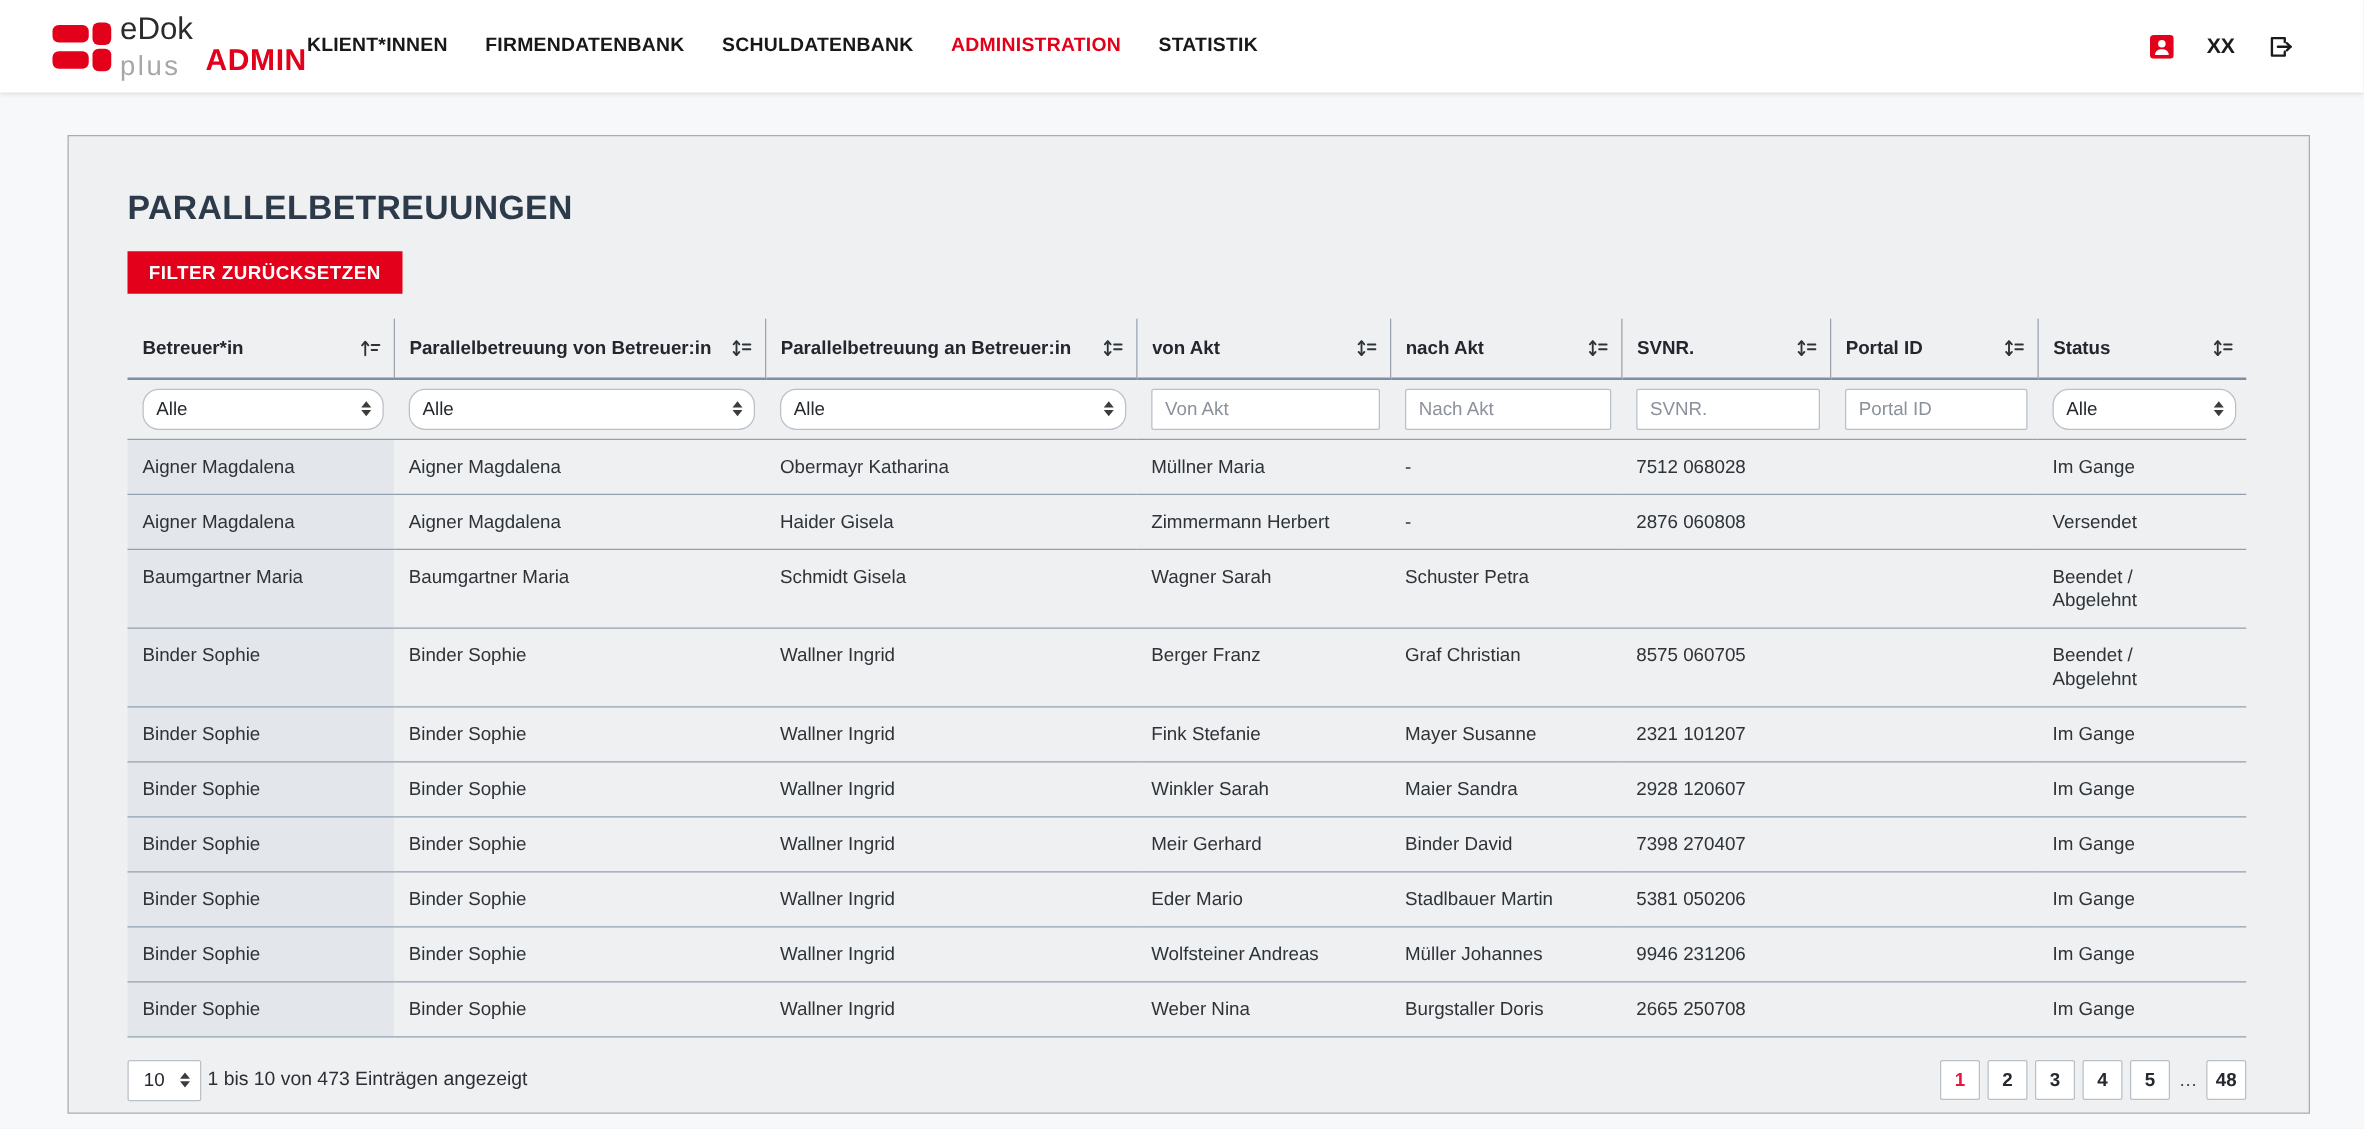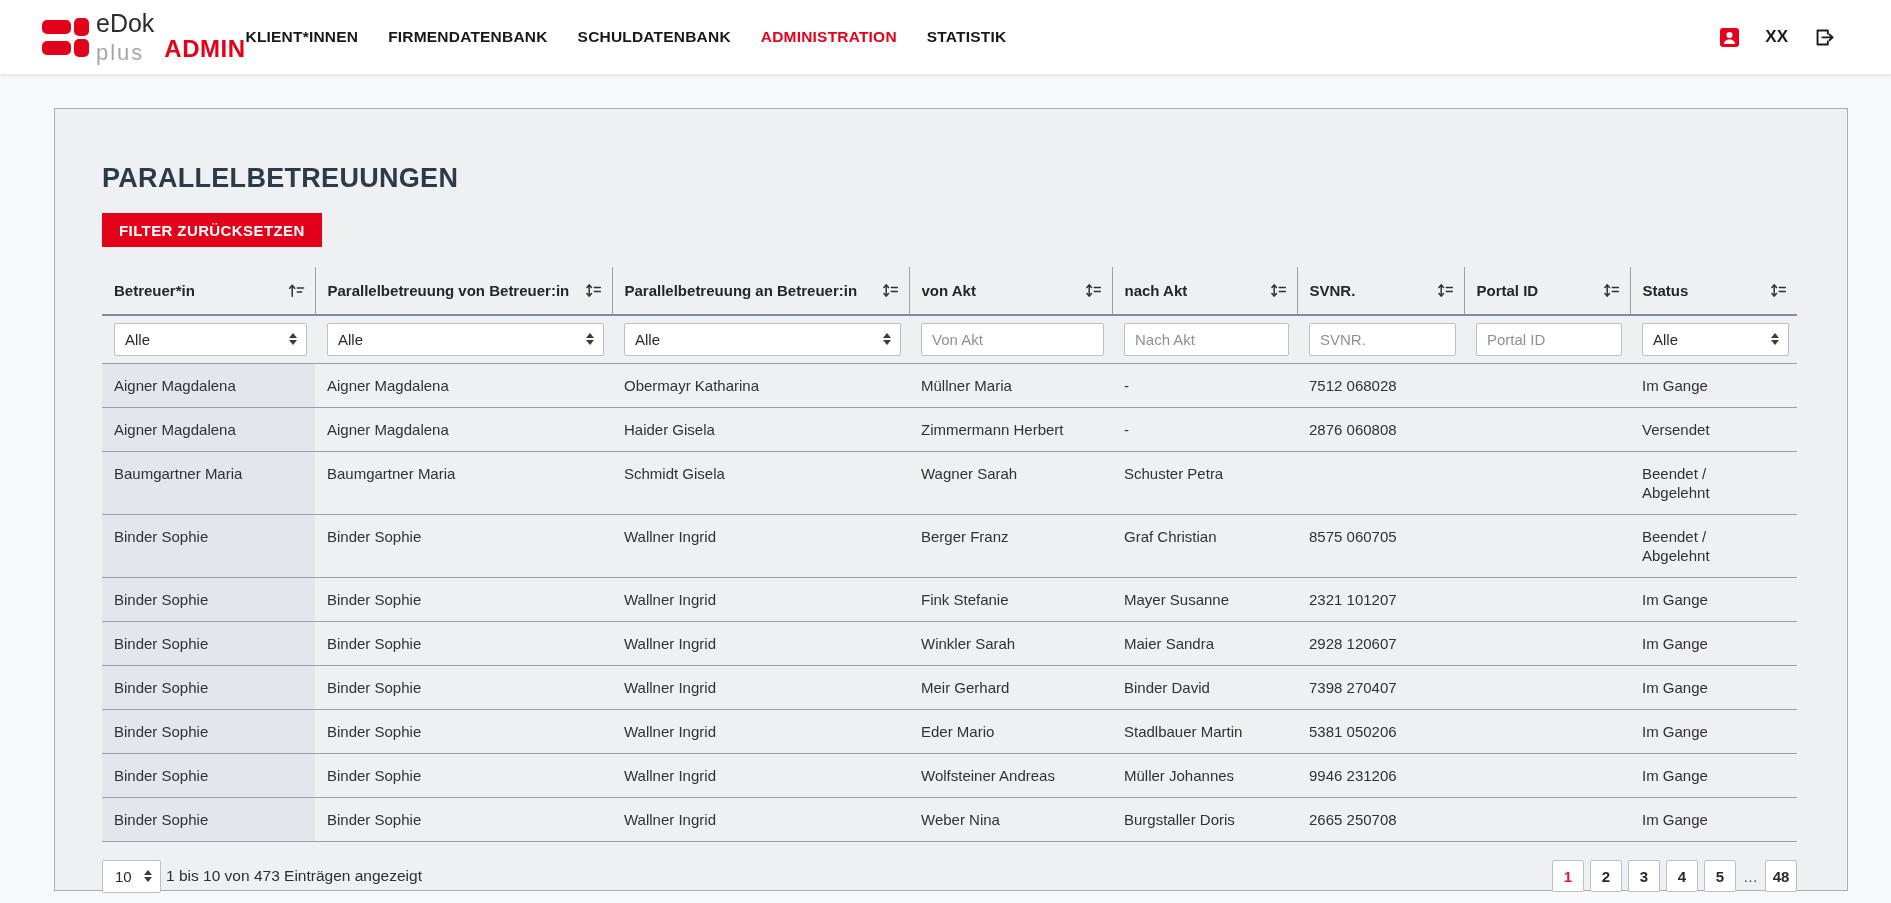--- a/index.html
+++ b/index.html
@@ -19,33 +19,33 @@
   .ladmin{font-size:24px;font-weight:bold;color:var(--brand);letter-spacing:.5px}
   .nav{display:flex;gap:30px}
   .nav a{font-weight:bold;font-size:15.5px;color:#181818;text-decoration:none;letter-spacing:.2px}
   .nav a.active{color:var(--brand)}
   .user-area{margin-left:auto;display:flex;align-items:center;gap:26px;padding-right:14px}
   .user-chip{display:flex;align-items:center;gap:26px;font-weight:bold;font-size:17px;color:#1c1c1c;cursor:pointer}
   .icon-btn{background:none;border:none;padding:0;cursor:pointer;display:flex;align-items:center}
 
   
   .content{padding:34px 43px 0 54px}
-  .card{background:#eef0f2;border:1px solid #a8adb5;padding:12px 47px;height:783px}
+  .card{background:#eef0f2;border:1px solid #a8adb5;padding:0 47px;height:783px}
   h1{margin:42px 0 0;font-size:27px;font-weight:800;color:var(--title-color);letter-spacing:.3px}
   .reset-btn{display:block;margin-top:19px;height:34px;padding:0 17px;background:var(--brand);color:#fff;font-weight:bold;font-size:15px;letter-spacing:.4px;border:none;cursor:pointer;font-family:inherit}
 
   
   table{margin-top:20px;border-collapse:collapse;table-layout:fixed;width:1695px}
   .header-row th{height:48px;vertical-align:middle;border-bottom:2px solid #7f8fa3;padding:0 10px 0 12px;text-align:left}
   .header-row th + th{border-left:1px solid #99a2ae}
   .th-inner{display:flex;align-items:center;justify-content:space-between}
   .th-label{font-size:15px;font-weight:bold;color:#23272d;white-space:nowrap;overflow:hidden}
   .sort-icon{flex:none;margin-left:4px;cursor:pointer}
   .filter-row td{height:48px;padding:0 8px 0 12px;border-bottom:1px solid #93a0b0;vertical-align:middle}
-  .select{height:33px;background:#fff;border:1px solid #b9c0c8;border-radius:2px;display:flex;align-items:center;justify-content:space-between;padding:0 9px 0 10px;font-size:15px;color:#26292e;cursor:pointer}
+  .select{height:33px;background:#fff;border:1px solid #b9c0c8;border-radius:13px;display:flex;align-items:center;justify-content:space-between;padding:0 9px 0 10px;font-size:15px;color:#26292e;cursor:pointer}
   .sel-arrows{display:flex;flex-direction:column;gap:2px;align-items:center}
   .tri{width:0;height:0;border-left:4px solid transparent;border-right:4px solid transparent}
   .tri.up{border-bottom:5px solid #3c3c3c}
   .tri.down{border-top:5px solid #3c3c3c}
   .filter-input{height:33px;width:100%;border:1px solid #b9c0c8;border-radius:2px;padding:0 10px;font-size:15px;color:#26292e;background:#fff;font-family:inherit}
   .filter-input::placeholder{color:#8b919a}
   tbody td{padding:12px 10px 12px 12px;font-size:15px;color:#2e3338;line-height:19px;border-bottom:1px solid #93a0b0;vertical-align:top;word-wrap:break-word}
   tbody td:first-child{background:#e3e6ea}
   tbody td:last-child{padding-right:40px}
 

